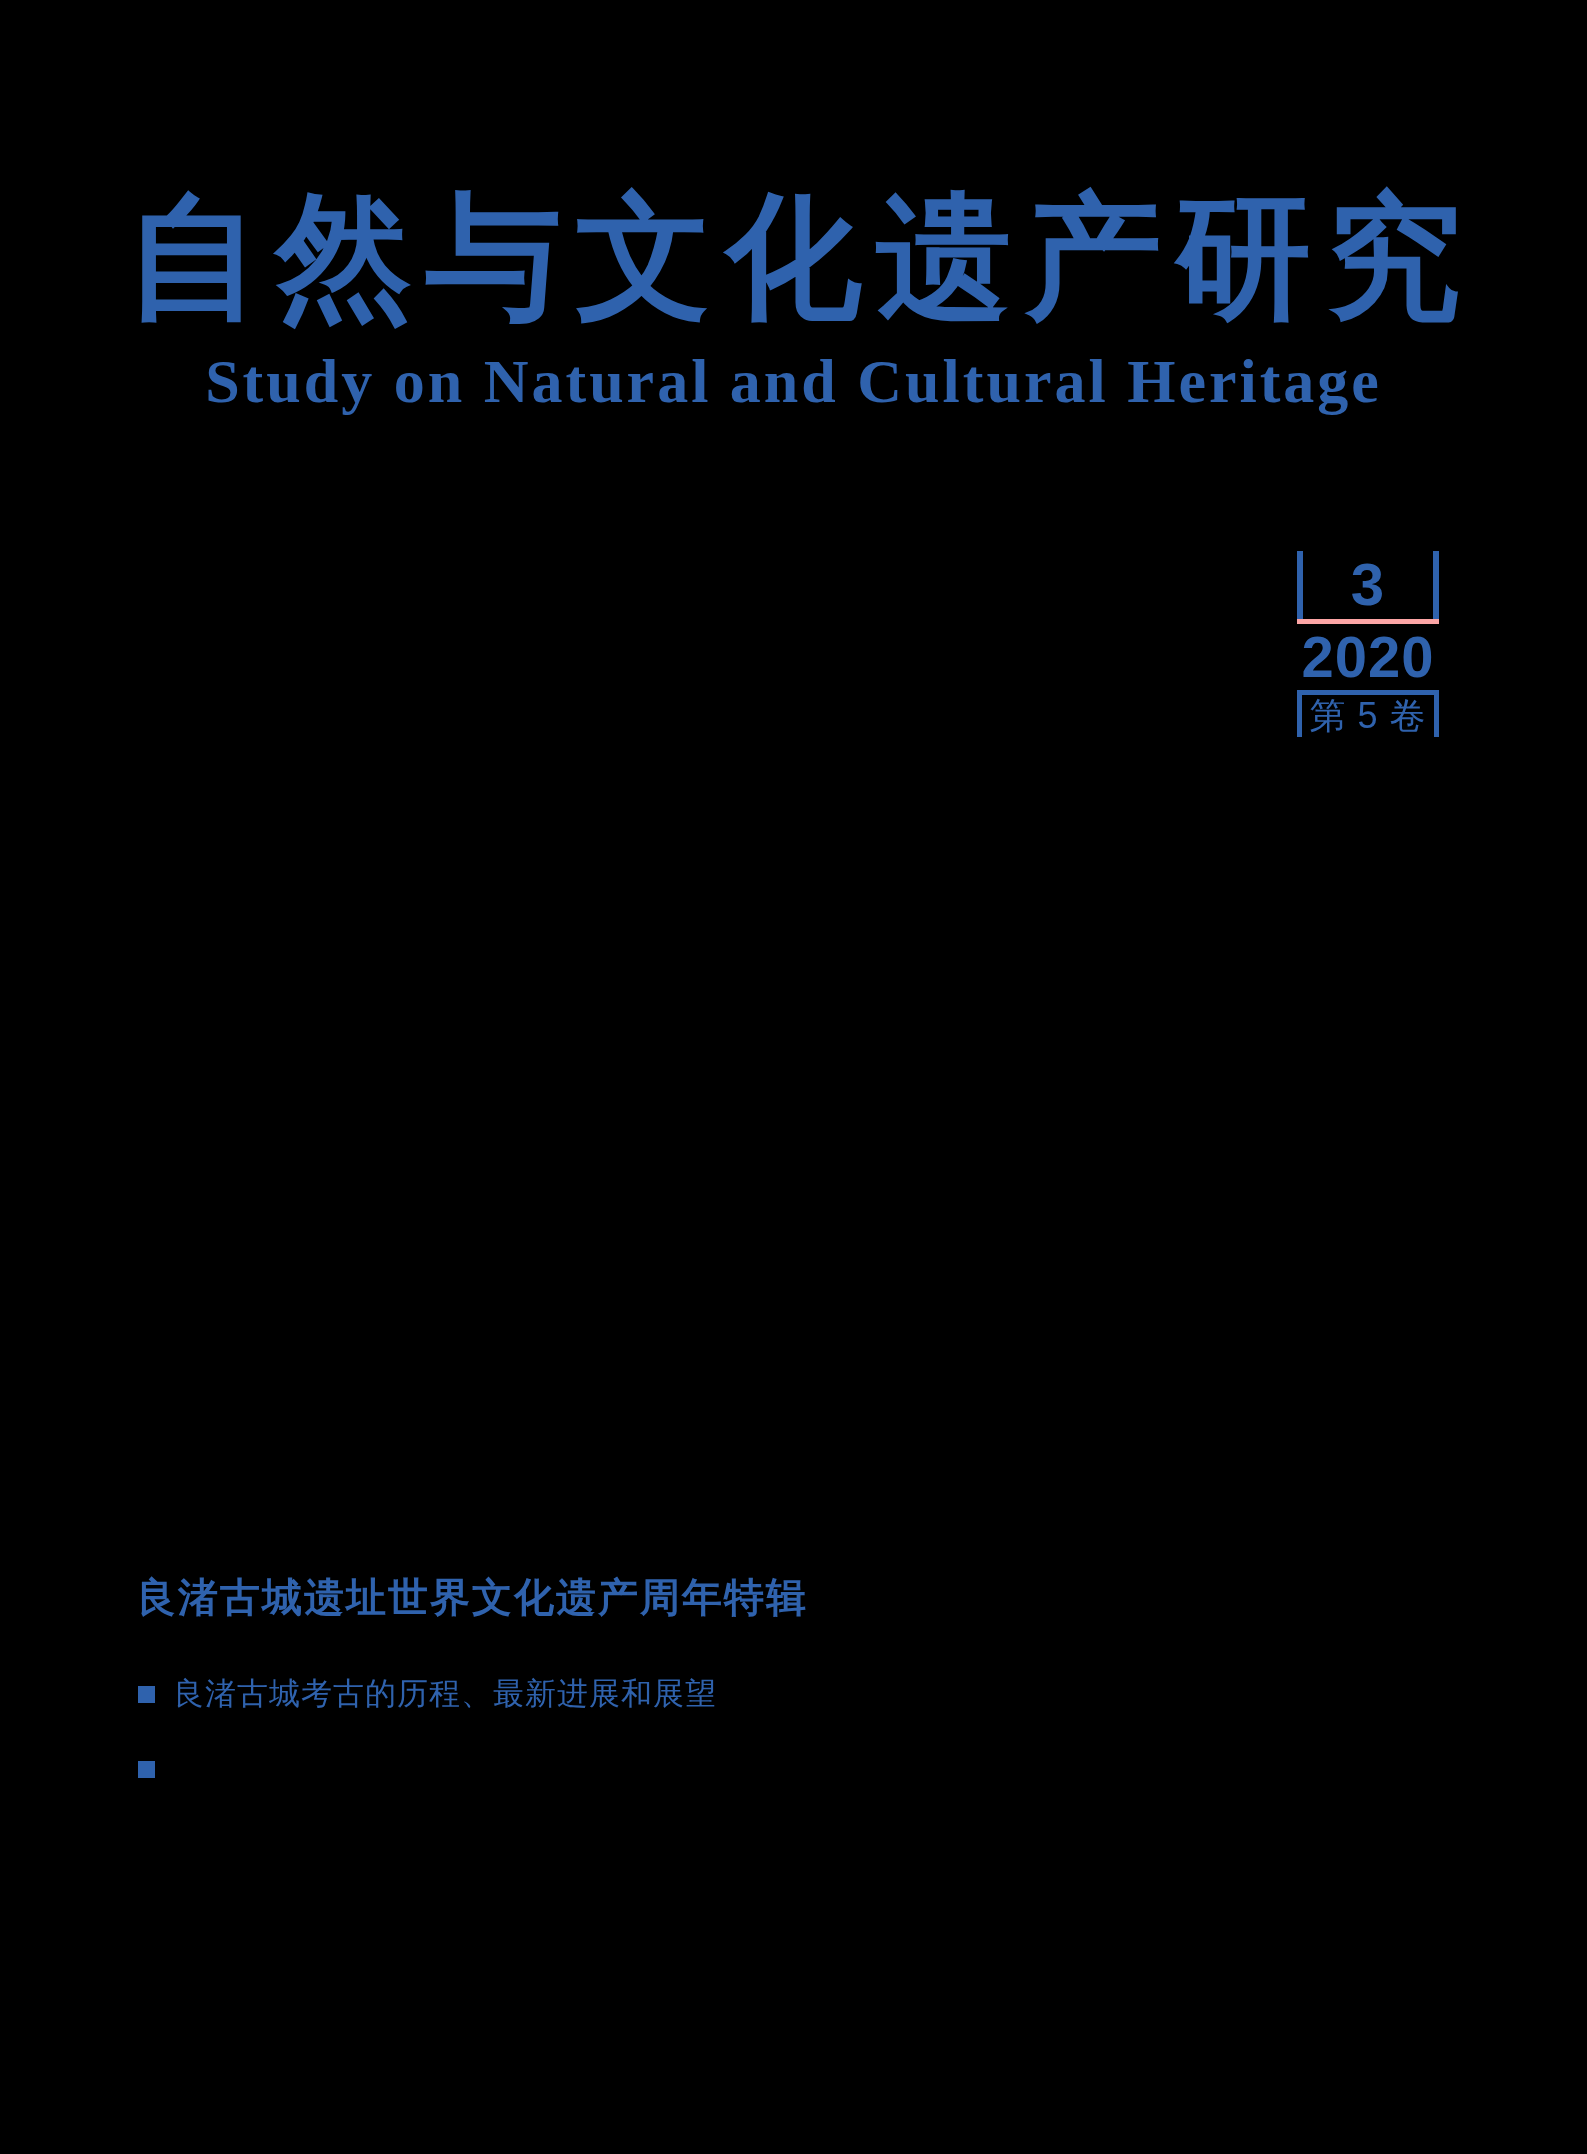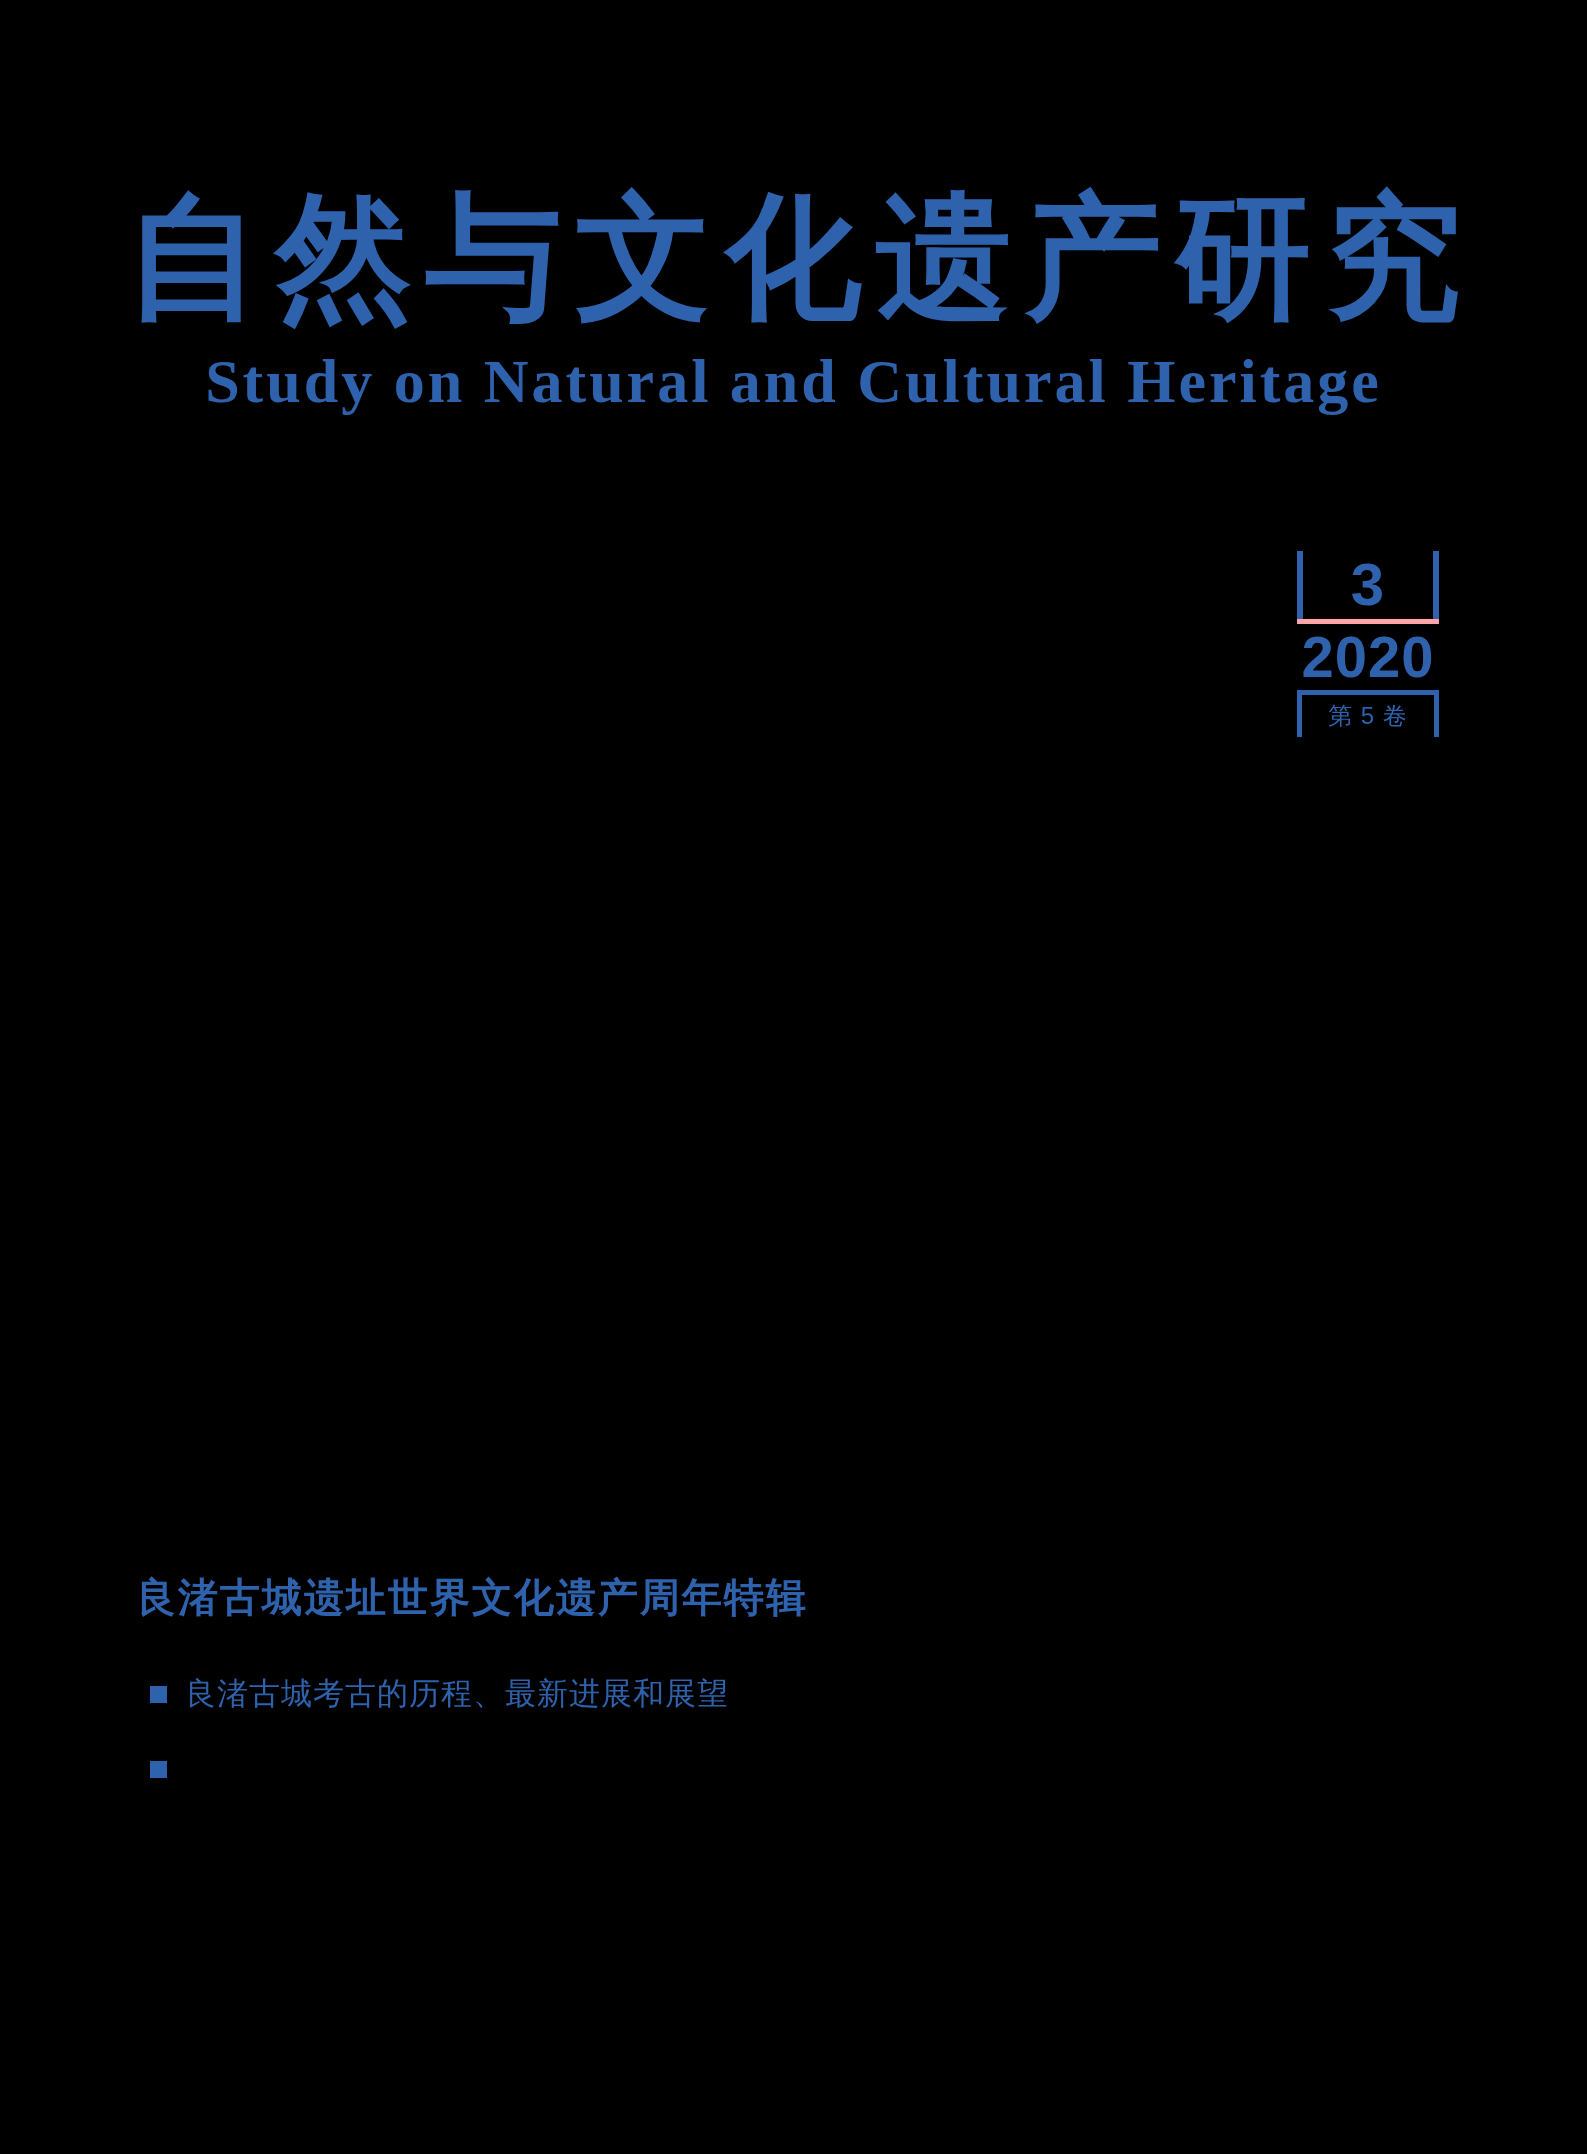--- a/index.html
+++ b/index.html
@@ -81,21 +81,21 @@
   .issue-year {
     font-size: 58px;
     font-weight: bold;
     line-height: 66px;
     letter-spacing: 1px;
     border-top: 5px solid #fca5a5;
     border-bottom: 5px solid #2f62ad;
   }
   .issue-vol {
     position: relative;
-    font-size: 24px;
+    font-size: 36px;
     font-weight: normal;
     line-height: 42px;
     letter-spacing: 1px;
   }
   .issue-vol::before,
   .issue-vol::after {
     content: "";
     position: absolute;
     top: 0;
     width: 5px;
@@ -116,21 +116,21 @@
     font-family: Liberation Serif, serif;
     font-weight: bold;
     font-size: 40px;
     letter-spacing: 2px;
     color: #2f62ad;
     margin: 0 0 48px 0;
     white-space: nowrap;
   }
   .feature-list {
     list-style: none;
-    margin: 14px;
+    margin: 2px;
     padding: 0;
   }
   .feature-item {
     display: flex;
     align-items: center;
     font-family: "Liberation Sans", sans-serif;
     font-size: 31px;
     letter-spacing: 1px;
     color: #2f62ad;
     margin-bottom: 46px;

